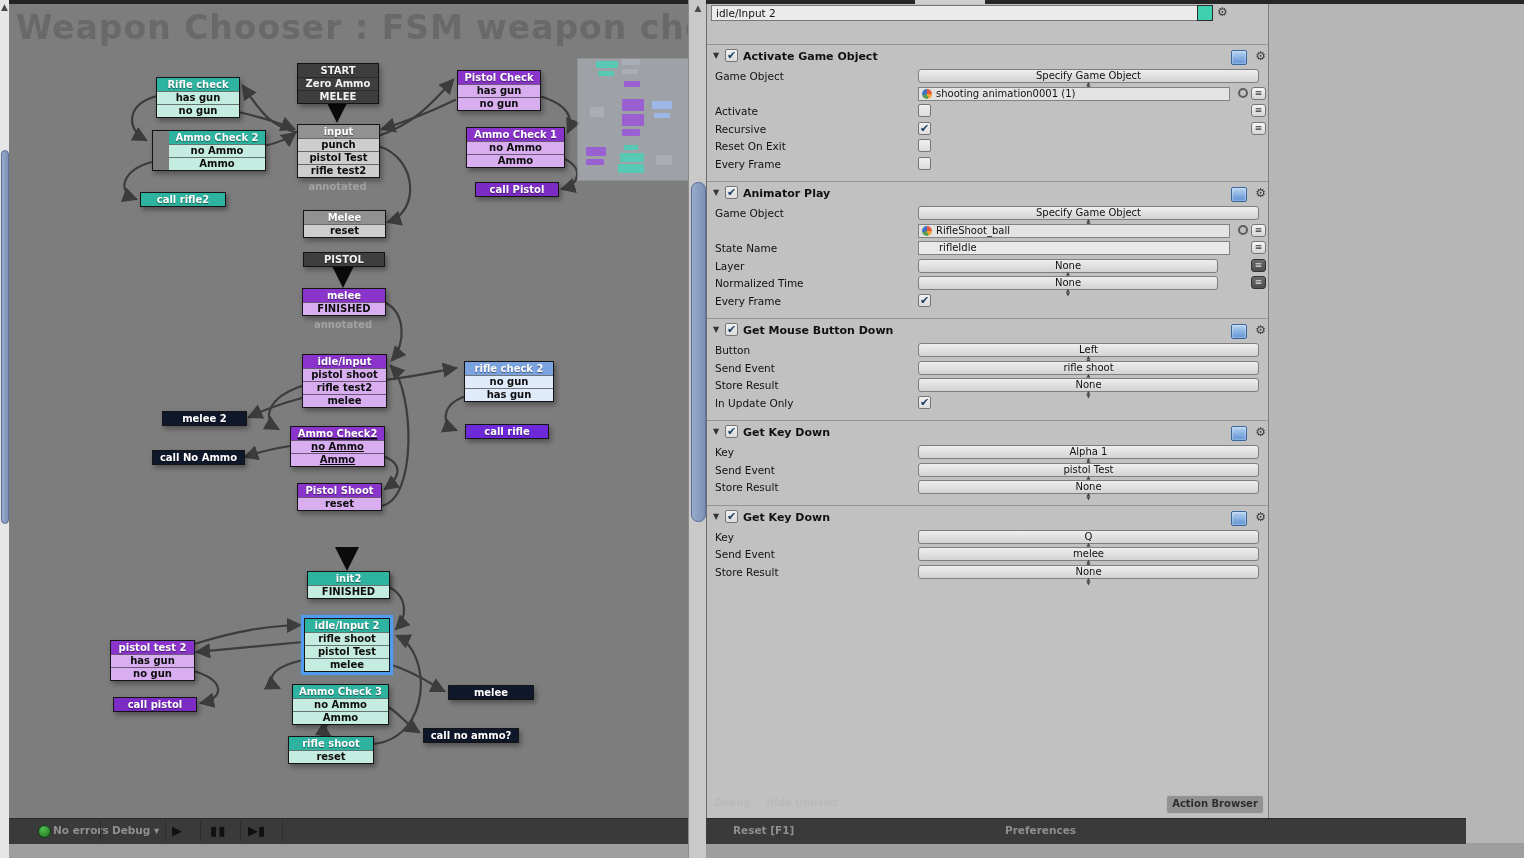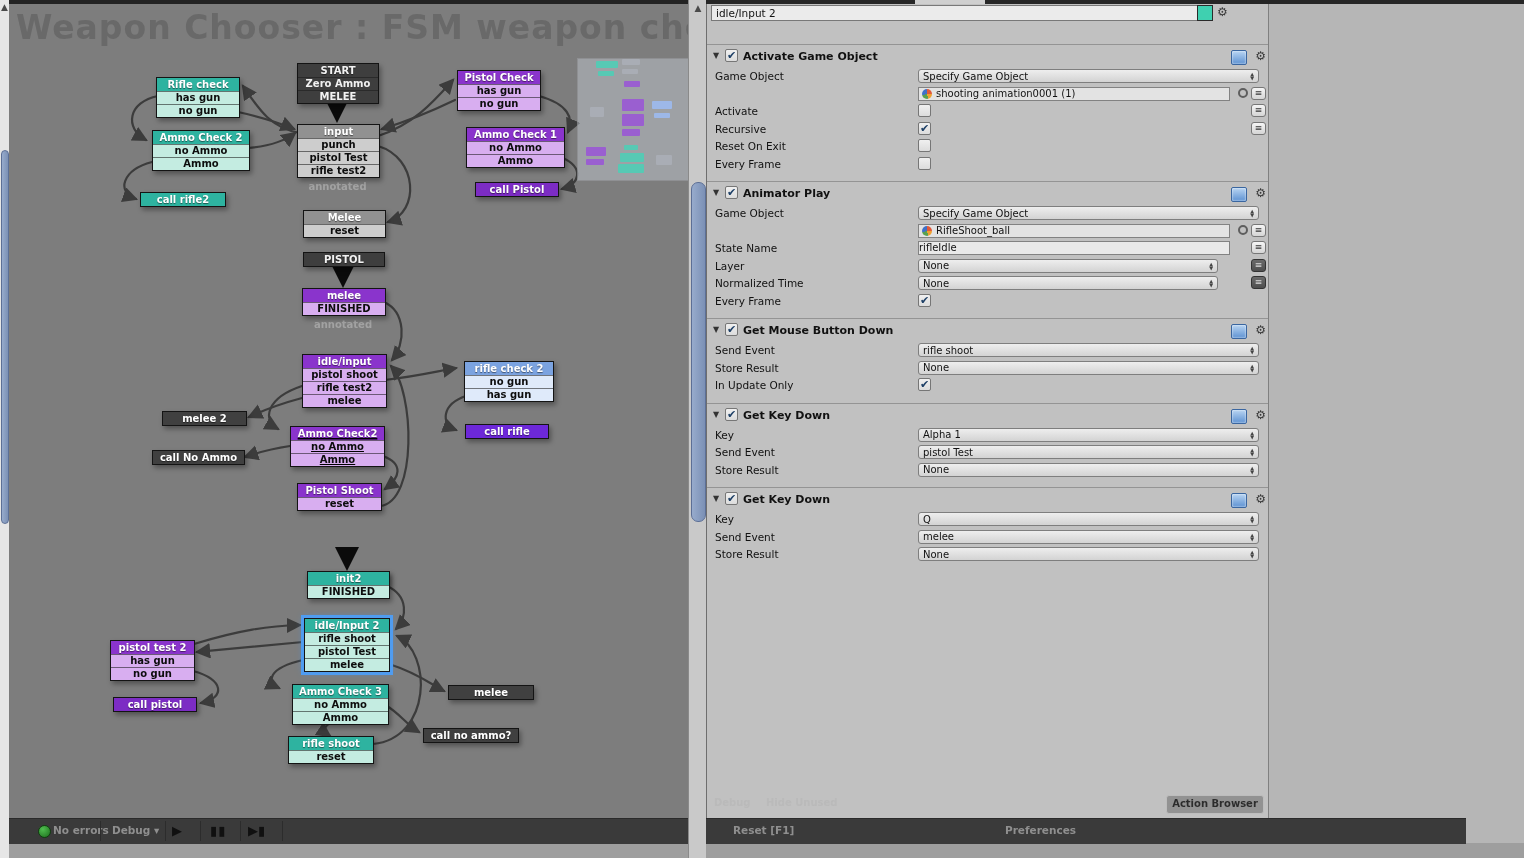--- a/index.html
+++ b/index.html
@@ -15,21 +15,21 @@
         font:bold 10px "DejaVu Sans",sans-serif;text-align:center;z-index:2;}
   .nhead{height:13px;line-height:13px;color:#fff;text-shadow:0 1px 1px rgba(0,0,0,.5);padding:0 2px;white-space:nowrap;}
   .nrow{height:12px;line-height:12px;border-top:1px solid rgba(20,20,20,.55);color:#0d0d0d;white-space:nowrap;}
   .teal .nhead{background:#2eb3a0}.teal .nrow{background:#c4ece1}
   .teal-solid .nhead{background:#2eb3a0}
   .purple .nhead{background:#8a34cc}.purple .nrow{background:#d8aef0}
   .purple-solid .nhead{background:#7c2cc4}
   .blue .nhead{background:#7ba3e0}.blue .nrow{background:#dfeafa}
   .blue-solid .nhead{background:#6d28d9}
   .gray .nhead{background:#919191}.gray .nrow{background:#cdcdcd}
-  .gray-solid .nhead{background:#404040}
+  .gray-solid .nhead{background:#0f172a}
   .dark .nhead,.dark .nrow{background:#3e3e3e;color:#f2f2f2;}
   .dark .nrow{border-top-color:#2a2a2a}
   .selected{outline:3px solid #4f9cf0;box-shadow:0 0 7px rgba(70,150,240,.85);}
   .annot{position:absolute;color:#a3a3a3;font:bold 10px "DejaVu Sans",sans-serif;text-align:center;z-index:1;}
   
   #minimap{position:absolute;left:577px;top:58px;width:121px;height:121px;
            background:rgba(200,206,216,.45);border:1px solid rgba(120,120,120,.4);z-index:1;}
   .mmb{position:absolute;border-radius:1px;}
   
   .vscroll{position:absolute;top:0;height:858px;background:#c9c9c9;}
@@ -64,31 +64,31 @@
   .shead .cbx{position:absolute;left:18px;top:0;}
   .stitle{position:absolute;left:36px;top:1px;font-weight:bold;font-size:11px;}
   .docic{position:absolute;right:22px;top:1px;width:14px;height:13px;border-radius:2px;
          background:linear-gradient(#b8d4f2,#5e92d2);border:1px solid #3a66a0;box-shadow:inset 0 0 2px #fff;}
   .shead .gearic{position:absolute;right:3px;top:0;}
   .srow{position:relative;height:14px;margin-bottom:3.5px;}
   .slabel{position:absolute;left:8px;top:1px;font-size:10.5px;}
   .sctrl{position:absolute;left:211px;top:0;}
   .dropdown{display:flex;justify-content:space-between;align-items:center;box-sizing:border-box;
             width:341px;height:14px;background:linear-gradient(#eeeeee,#d3d3d3);
-            border:1px solid #7e7e7e;border-radius:3px;font-size:10px;padding:0 4px;}
+            border:1px solid #7e7e7e;border-radius:3px;font-size:10px;padding:0 4px;flex-direction:column;}
   .dropdown.short{width:300px;}
   .ddarr{display:flex;flex-direction:column;align-items:center;}
   .ddarr::before{content:"▲";font-size:5px;line-height:4px;color:#444;}
   .ddarr::after{content:"▼";font-size:5px;line-height:4px;color:#444;}
   .objf{display:flex;align-items:center;box-sizing:border-box;width:312px;height:14px;
         background:#e3e3e3;border:1px solid #828282;font-size:10px;padding:0 3px;}
   .ball{width:10px;height:10px;border-radius:50%;flex:0 0 10px;margin-right:4px;
         background:conic-gradient(#e05a3a 0 25%,#f0a030 25% 45%,#58a050 45% 70%,#4070c8 70% 100%);}
   .txtf{box-sizing:border-box;width:312px;height:14px;background:#e9e9e9;border:1px solid #828282;
-        font-size:10px;padding:0 0;line-height:12px;}
+        font-size:10px;padding:0 20px;line-height:12px;}
   .strail{position:absolute;right:3px;top:0;display:flex;gap:3px;align-items:center;}
   .mbtn{width:15px;height:13px;border:1px solid #777;border-radius:3px;box-sizing:border-box;
         background:linear-gradient(#f5f5f5,#d5d5d5);font-size:9px;line-height:11px;text-align:center;color:#333;}
   .mbtn.dark{background:linear-gradient(#6a6a6a,#4e4e4e);color:#ddd;border-color:#333;}
   .pick{width:10px;height:10px;border-radius:50%;border:2px solid #5e5e5e;box-sizing:border-box;}
   #empty-right{position:absolute;left:1268px;top:0;width:256px;height:843px;background:#b6b6b6;
                border-left:1px solid #808080;}
   
   #action-browser{position:absolute;left:1166px;top:795px;width:96px;height:17px;z-index:8;
         background:#8e8e8e;border:1px solid #bdbdbd;border-radius:3px;color:#1c1c1c;
@@ -170,21 +170,21 @@
         <div class="node teal" style="left: 156px; top: 77px; width: 82px;">
           <div class="nhead">Rifle check</div>
           <div class="nrow">has gun</div>
           <div class="nrow">no gun</div>
         </div>
         <div class="node dark" style="left: 297px; top: 63px; width: 80px;">
           <div class="nhead">START</div>
           <div class="nrow">Zero Ammo</div>
           <div class="nrow">MELEE</div>
         </div>
-        <div class="node teal" style="left: 152px; top: 130px; width: 96px;">
+        <div class="node teal" style="left: 152px; top: 130px; width: 96px; padding-left: 16px;">
           <div class="nhead">Ammo Check 2</div>
           <div class="nrow">no Ammo</div>
           <div class="nrow">Ammo</div>
         </div>
         <div class="node teal-solid" style="left: 140px; top: 192px; width: 84px;">
           <div class="nhead">call rifle2</div>
         </div>
         <div class="node gray" style="left: 297px; top: 124px; width: 81px;">
           <div class="nhead">input</div>
           <div class="nrow">punch</div>
@@ -447,20 +447,29 @@
         </div>
         <div class="section">
           <div class="shead">
             <span class="tri">▼</span>
             <span class="cbx checked">✔</span>
             <span class="stitle">Get Mouse Button Down</span>
             <span class="docic"></span>
             <span class="gearic">⚙</span>
           </div>
           <div class="srow">
+            <span class="slabel">Button</span>
+            <div class="sctrl">
+              <div class="dropdown">
+                <span class="ddtext">Left</span>
+                <span class="ddarr"></span>
+              </div>
+            </div>
+          </div>
+          <div class="srow">
             <span class="slabel">Send Event</span>
             <div class="sctrl">
               <div class="dropdown">
                 <span class="ddtext">rifle shoot</span>
                 <span class="ddarr"></span>
               </div>
             </div>
           </div>
           <div class="srow">
             <span class="slabel">Store Result</span>

